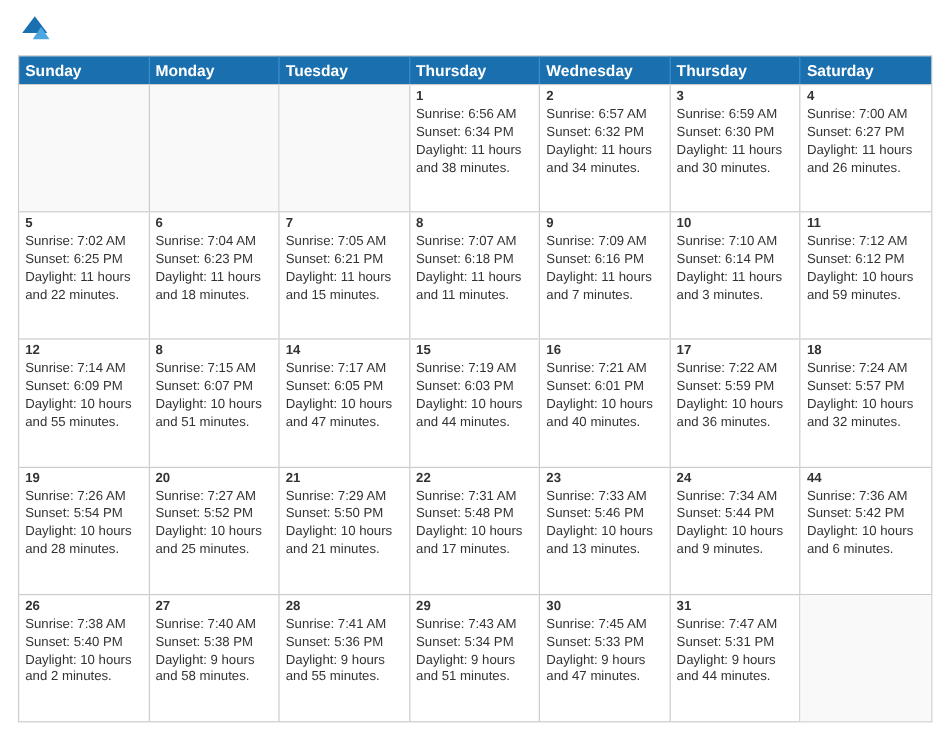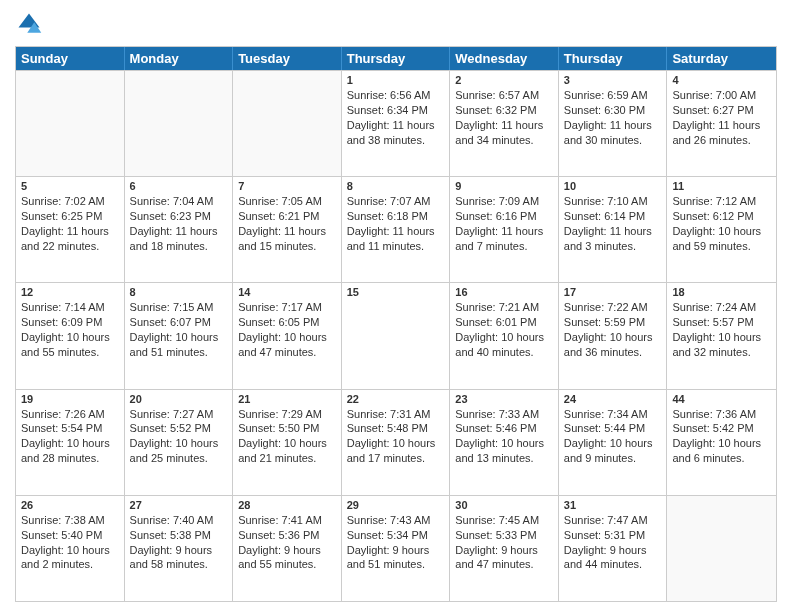--- a/index.html
+++ b/index.html
@@ -161,21 +161,21 @@
           <div class="cal-cell"><span class="day-num">7</span><span class="cell-text">Sunrise: 7:05 AM<br>Sunset: 6:21 PM<br>Daylight: 11 hours and 15 minutes.</span></div>
           <div class="cal-cell"><span class="day-num">8</span><span class="cell-text">Sunrise: 7:07 AM<br>Sunset: 6:18 PM<br>Daylight: 11 hours and 11 minutes.</span></div>
           <div class="cal-cell"><span class="day-num">9</span><span class="cell-text">Sunrise: 7:09 AM<br>Sunset: 6:16 PM<br>Daylight: 11 hours and 7 minutes.</span></div>
           <div class="cal-cell"><span class="day-num">10</span><span class="cell-text">Sunrise: 7:10 AM<br>Sunset: 6:14 PM<br>Daylight: 11 hours and 3 minutes.</span></div>
           <div class="cal-cell"><span class="day-num">11</span><span class="cell-text">Sunrise: 7:12 AM<br>Sunset: 6:12 PM<br>Daylight: 10 hours and 59 minutes.</span></div>
         </div>
         <div class="cal-row">
           <div class="cal-cell"><span class="day-num">12</span><span class="cell-text">Sunrise: 7:14 AM<br>Sunset: 6:09 PM<br>Daylight: 10 hours and 55 minutes.</span></div>
           <div class="cal-cell"><span class="day-num">8</span><span class="cell-text">Sunrise: 7:15 AM<br>Sunset: 6:07 PM<br>Daylight: 10 hours and 51 minutes.</span></div>
           <div class="cal-cell"><span class="day-num">14</span><span class="cell-text">Sunrise: 7:17 AM<br>Sunset: 6:05 PM<br>Daylight: 10 hours and 47 minutes.</span></div>
-          <div class="cal-cell"><span class="day-num">15</span></div>
+          <div class="cal-cell"><span class="day-num">15</span><span class="cell-text">Sunrise: 7:19 AM<br>Sunset: 6:03 PM<br>Daylight: 10 hours and 44 minutes.</span></div>
           <div class="cal-cell"><span class="day-num">16</span><span class="cell-text">Sunrise: 7:21 AM<br>Sunset: 6:01 PM<br>Daylight: 10 hours and 40 minutes.</span></div>
           <div class="cal-cell"><span class="day-num">17</span><span class="cell-text">Sunrise: 7:22 AM<br>Sunset: 5:59 PM<br>Daylight: 10 hours and 36 minutes.</span></div>
           <div class="cal-cell"><span class="day-num">18</span><span class="cell-text">Sunrise: 7:24 AM<br>Sunset: 5:57 PM<br>Daylight: 10 hours and 32 minutes.</span></div>
         </div>
         <div class="cal-row">
           <div class="cal-cell"><span class="day-num">19</span><span class="cell-text">Sunrise: 7:26 AM<br>Sunset: 5:54 PM<br>Daylight: 10 hours and 28 minutes.</span></div>
           <div class="cal-cell"><span class="day-num">20</span><span class="cell-text">Sunrise: 7:27 AM<br>Sunset: 5:52 PM<br>Daylight: 10 hours and 25 minutes.</span></div>
           <div class="cal-cell"><span class="day-num">21</span><span class="cell-text">Sunrise: 7:29 AM<br>Sunset: 5:50 PM<br>Daylight: 10 hours and 21 minutes.</span></div>
           <div class="cal-cell"><span class="day-num">22</span><span class="cell-text">Sunrise: 7:31 AM<br>Sunset: 5:48 PM<br>Daylight: 10 hours and 17 minutes.</span></div>
           <div class="cal-cell"><span class="day-num">23</span><span class="cell-text">Sunrise: 7:33 AM<br>Sunset: 5:46 PM<br>Daylight: 10 hours and 13 minutes.</span></div>

